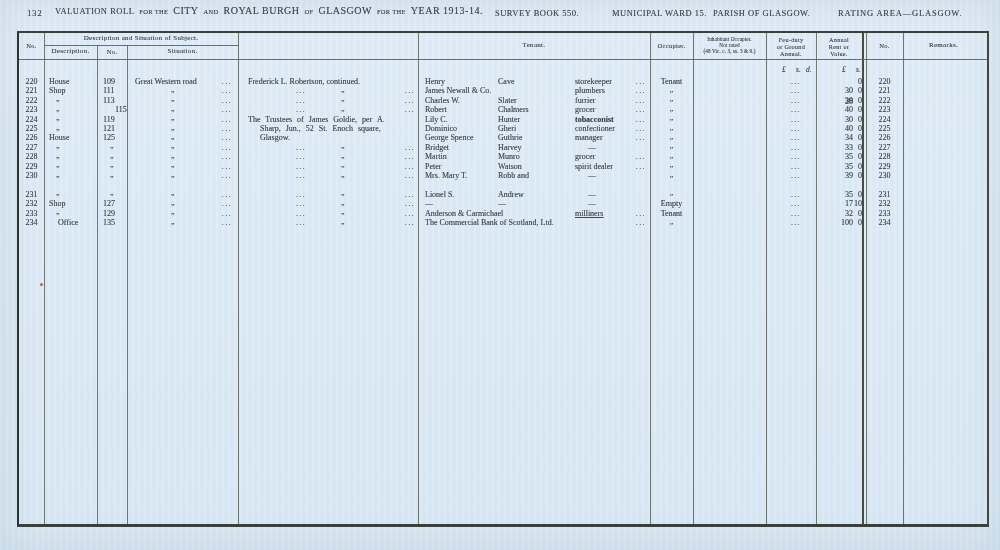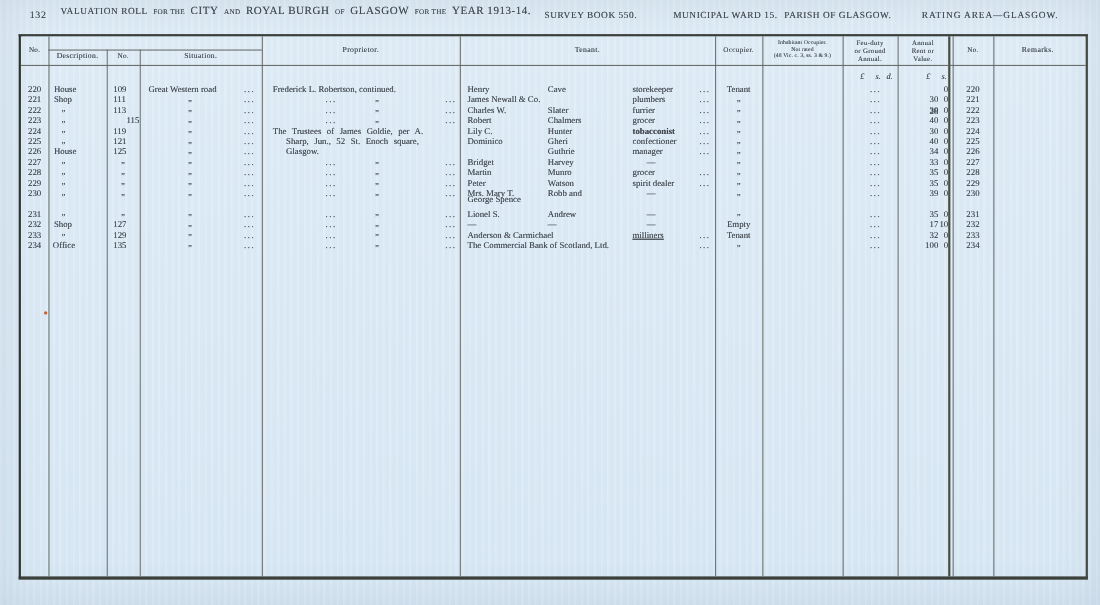--- a/index.html
+++ b/index.html
@@ -88,31 +88,31 @@
   <div class="vl thick" style="left:843px"></div>
   <div class="vl" style="left:847px"></div>
   <div class="vl" style="left:884px"></div>
 
   <div class="hl" style="left:25px;width:194px;top:12px"></div>
   <div class="hl" style="left:0;right:0;top:26px"></div>
 
   <div class="hcell hsmall" style="left:0;width:25px;top:0;height:26px">
       <span>No.</span>
     </div>
+  <div class="hcell" style="left:25px;width:194px;top:0;height:12px">
+      <span>Description and Situation of Subject.</span>
+    </div>
   <div class="hcell" style="left:25px;width:53px;top:12px;height:14px">
       <span>Description.</span>
     </div>
   <div class="hcell hsmall" style="left:78px;width:30px;top:12px;height:14px">
       <span>No.</span>
     </div>
   <div class="hcell" style="left:108px;width:111px;top:12px;height:14px">
       <span>Situation.</span>
-    </div>
-  <div class="hcell" style="left:219px;width:180px;top:0;height:26px">
-      <span>Proprietor.</span>
     </div>
   <div class="hcell" style="left:399px;width:232px;top:0;height:26px">
       <span>Tenant.</span>
     </div>
   <div class="hcell hsmall" style="left:631px;width:43px;top:0;height:26px">
       <span>Occupier.</span>
     </div>
   <div class="hcell" style="left:674px;width:73px;top:0;height:26px">
     <span class="tiny">Inhabitant Occupier.</span>
     <span class="tiny">Not rated</span>
@@ -287,21 +287,21 @@
         <div class="cell c-center" style="left: 847px; width: 37px;"><span>225</span></div>
         <div class="cell " style="left: 884px; width: 81px;"></div>
       </div>
       <div class="row" style="top: 100.4px;">
         <div class="cell c-center" style="left: 0px; width: 25px;"><span>226</span></div>
         <div class="cell " style="left: 25px; width: 53px;"><span style="padding-left: 5px;">House</span></div>
         <div class="cell " style="left: 78px; width: 30px;"><span style="padding-left: 6px;">125</span></div>
         <div class="cell " style="left: 108px; width: 111px;"><span class="dm" style="padding-left: 44px;">„</span><span class="dots" style="position: absolute; right: 6px;">...</span></div>
         <div class="cell " style="left: 219px; width: 180px;"><span style="padding-left: 22px;">Glasgow.</span></div>
         <div class="cell " style="left: 399px; width: 232px;">
-          <span style="position: absolute; left: 7px; margin-top: 44px;">George Spence</span>
+          <span style="position: absolute; left: 7px;">George Spence</span>
           <span style="position: absolute; left: 80px;">Guthrie</span>
           <span style="position: absolute; left: 157px;">manager</span>
           <span class="dots" style="position: absolute; right: 4px;">...</span>
         </div>
         <div class="cell c-center" style="left: 631px; width: 43px;"><span class="dm">„</span></div>
         <div class="cell " style="left: 674px; width: 73px;"></div>
         <div class="cell c-center c-feu" style="left: 747px; width: 50px;"><span class="dots">...</span></div>
         <div class="cell " style="left: 797px; width: 47px;">
           <span style="position: absolute; right: 10px;">34</span>
           <span style="position: absolute; right: 1px;">0</span>
@@ -481,21 +481,21 @@
         <div class="cell c-center c-feu" style="left: 747px; width: 50px;"><span class="dots">...</span></div>
         <div class="cell " style="left: 797px; width: 47px;">
           <span style="position: absolute; right: 10px;">32</span>
           <span style="position: absolute; right: 1px;">0</span>
         </div>
         <div class="cell c-center" style="left: 847px; width: 37px;"><span>233</span></div>
         <div class="cell " style="left: 884px; width: 81px;"></div>
       </div>
       <div class="row" style="top: 185px;">
         <div class="cell c-center" style="left: 0px; width: 25px;"><span>234</span></div>
-        <div class="cell " style="left: 25px; width: 53px;"><span style="padding-left: 4px;">Office</span></div>
+        <div class="cell " style="left: 25px; width: 53px;"><span style="padding-left: 14px;">Office</span></div>
         <div class="cell " style="left: 78px; width: 30px;"><span style="padding-left: 6px;">135</span></div>
         <div class="cell " style="left: 108px; width: 111px;"><span class="dm" style="padding-left: 44px;">„</span><span class="dots" style="position: absolute; right: 6px;">...</span></div>
         <div class="cell " style="left: 219px; width: 180px;">
           <span class="dots" style="position: absolute; left: 58px;">...</span>
           <span class="dm" style="position: absolute; left: 103px;">„</span>
           <span class="dots" style="position: absolute; right: 3px;">...</span>
         </div>
         <div class="cell " style="left: 399px; width: 232px;">
           <span style="position: absolute; left: 7px;">The Commercial Bank of Scotland, Ltd.</span>
           <span class="dots" style="position: absolute; right: 4px;">...</span>

